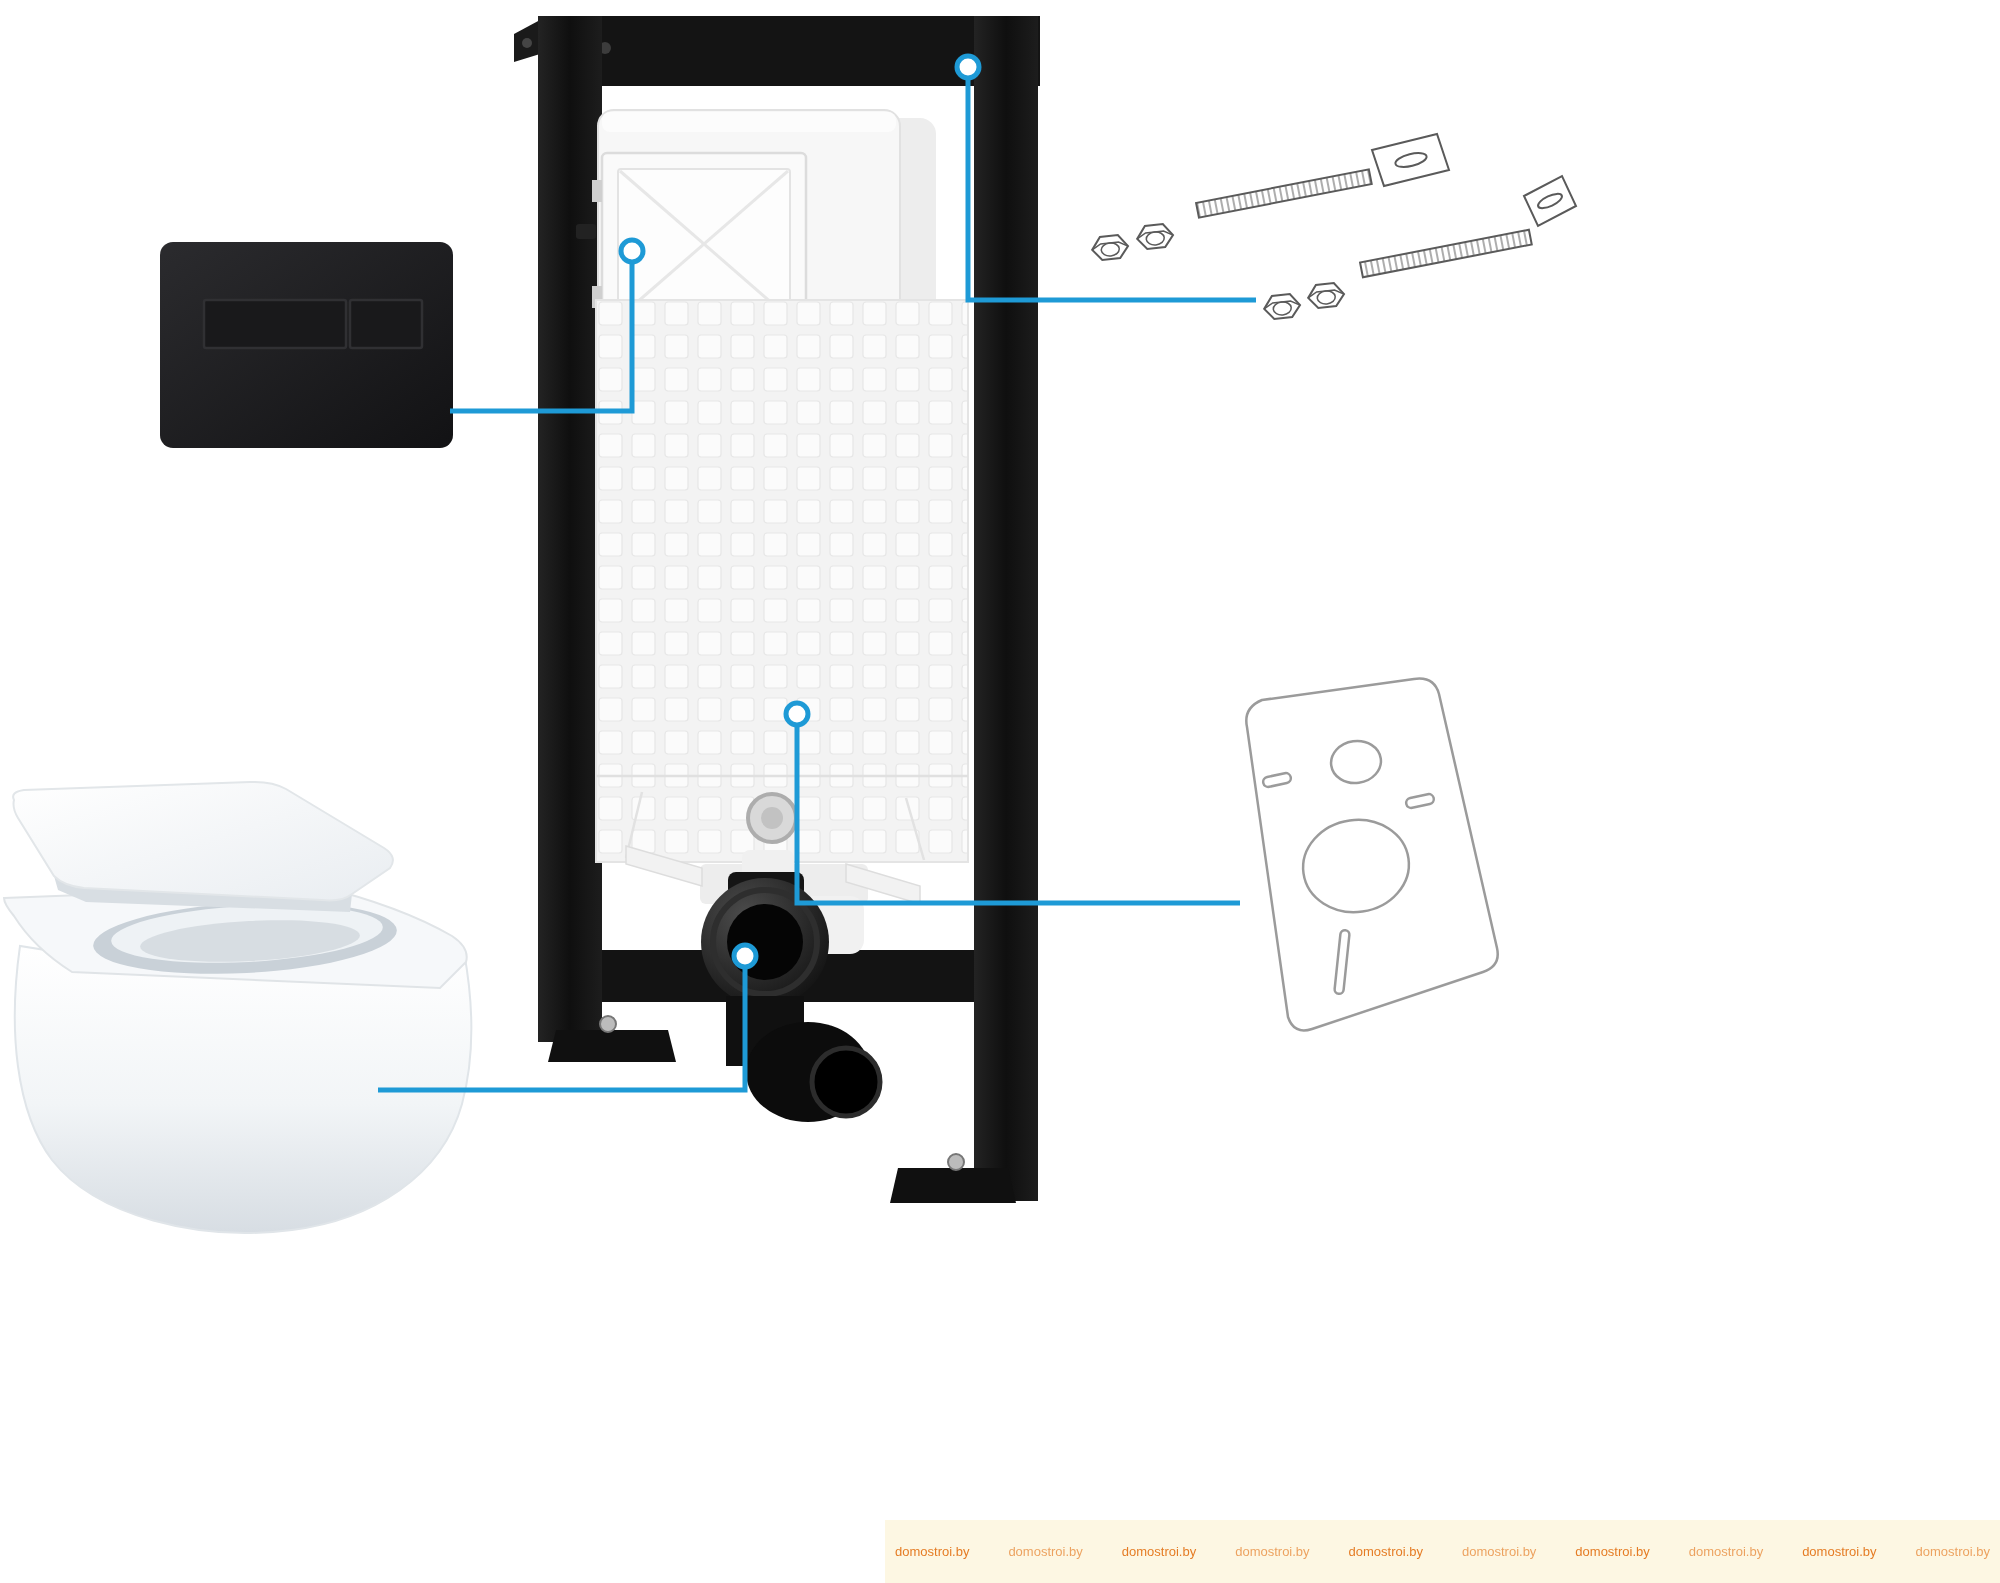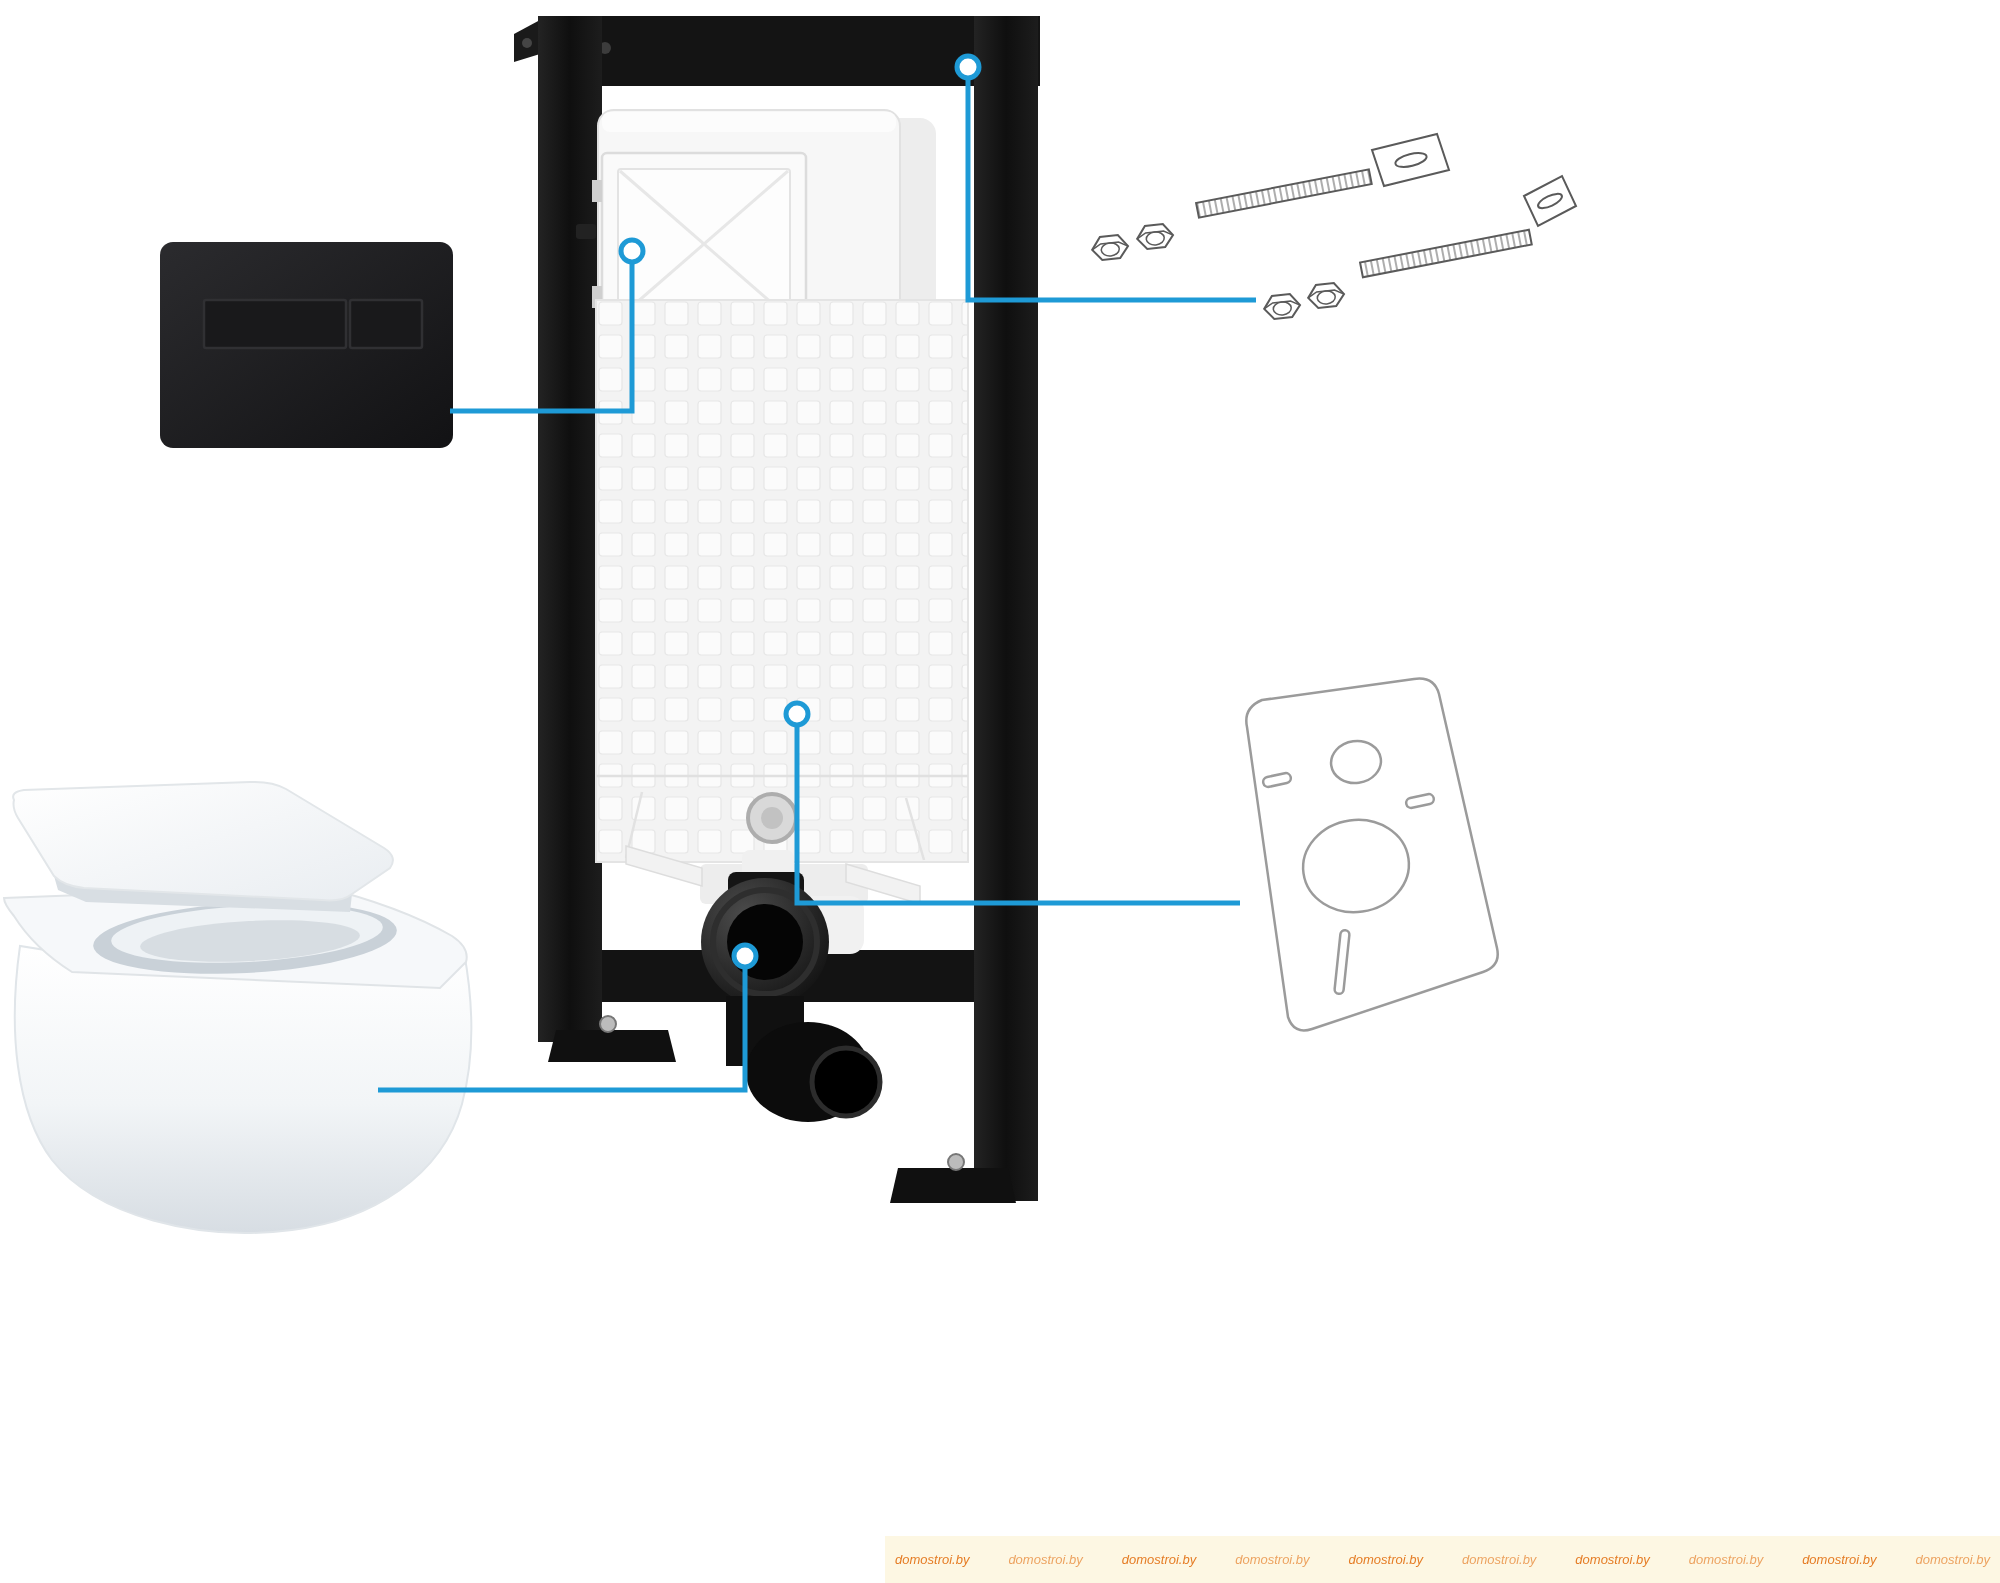--- a/index.html
+++ b/index.html
@@ -9,26 +9,25 @@
     background:var(--page-bg,#ffffff);
     overflow:hidden;
     font-family:"Liberation Sans",sans-serif;
   }
   .scene{position:absolute;left:0;top:0;display:block;}
   .watermark-strip{
     position:absolute;
     left:885px;right:0;bottom:0;height:39px;
     background:var(--watermark-bg,#fdf7e3);
     display:flex;align-items:center;justify-content:space-between;
-    padding:4px 10px;
+    padding:12px 10px;
     font-size:13px;
     color:var(--watermark-orange,#e4761b);
     z-index:5;
     white-space:nowrap;
-    font-style:italic;
   }
   .watermark-strip span{opacity:.95;}
   .watermark-strip span:nth-child(even){opacity:.65;}
 </style>
 </head>
 <body>
 
 <div class="canvas">
 
 <svg class="scene" width="2000" height="1583" viewBox="0 0 2000 1583" xmlns="http://www.w3.org/2000/svg">

